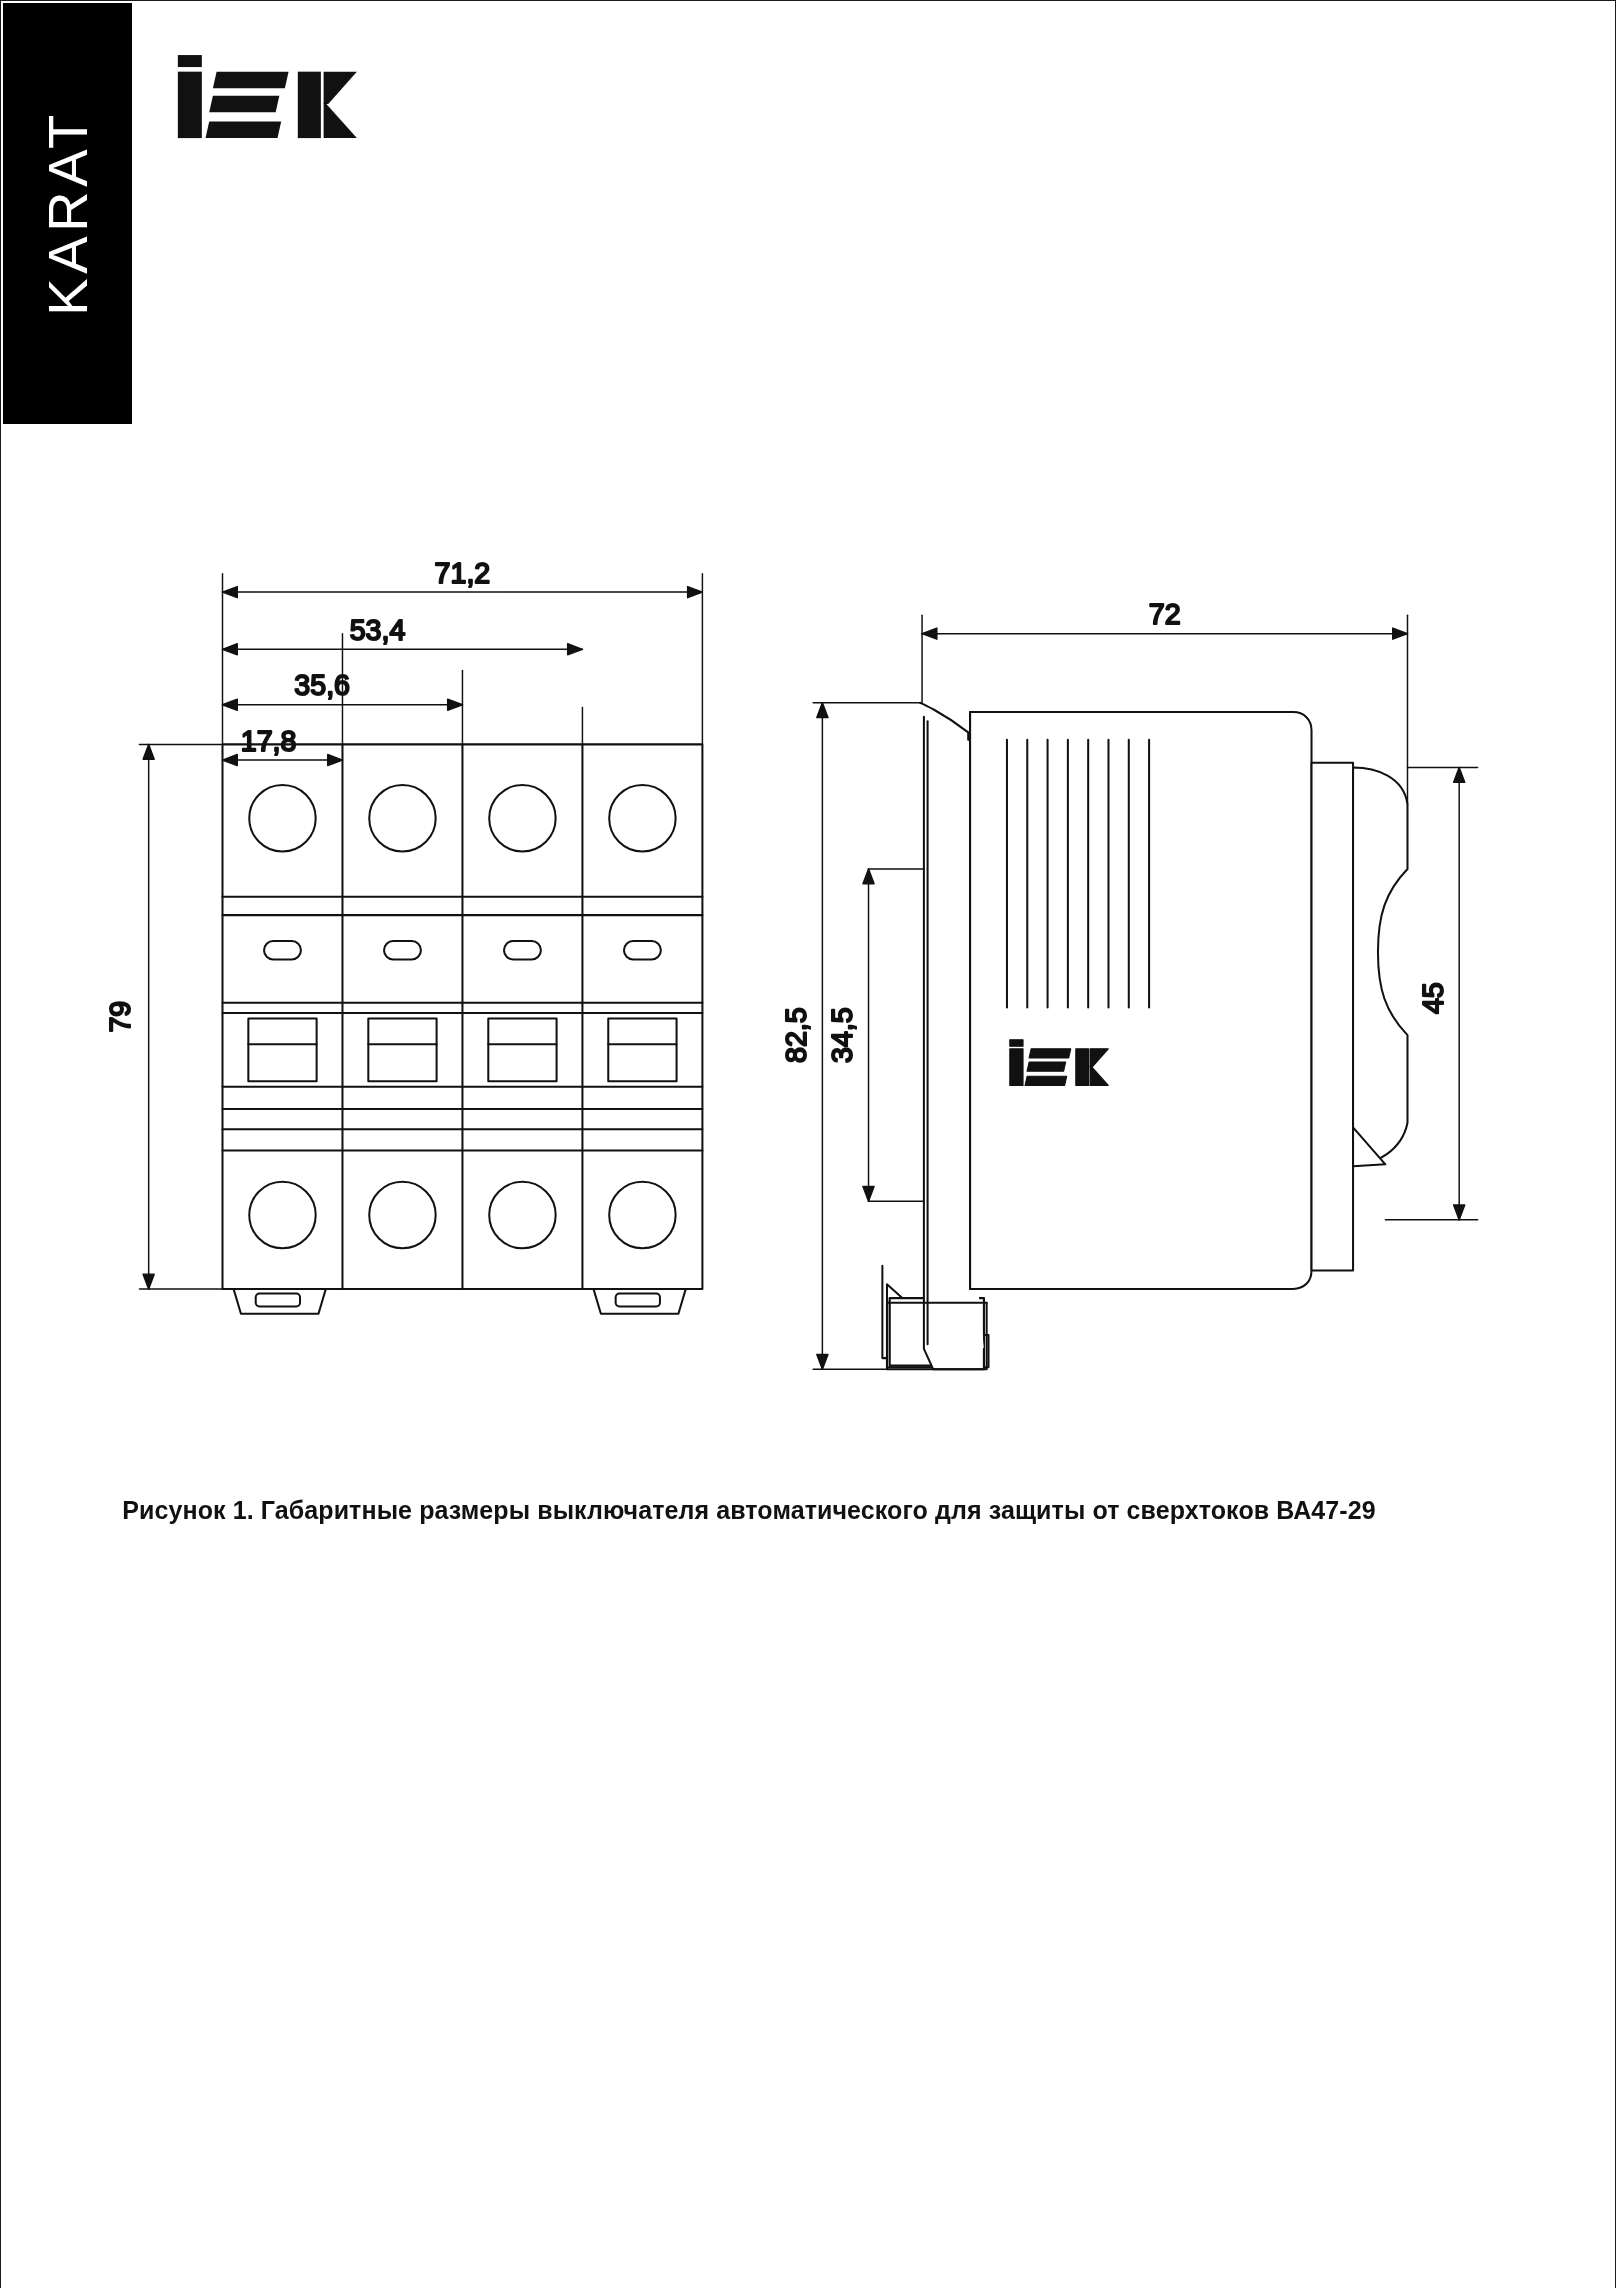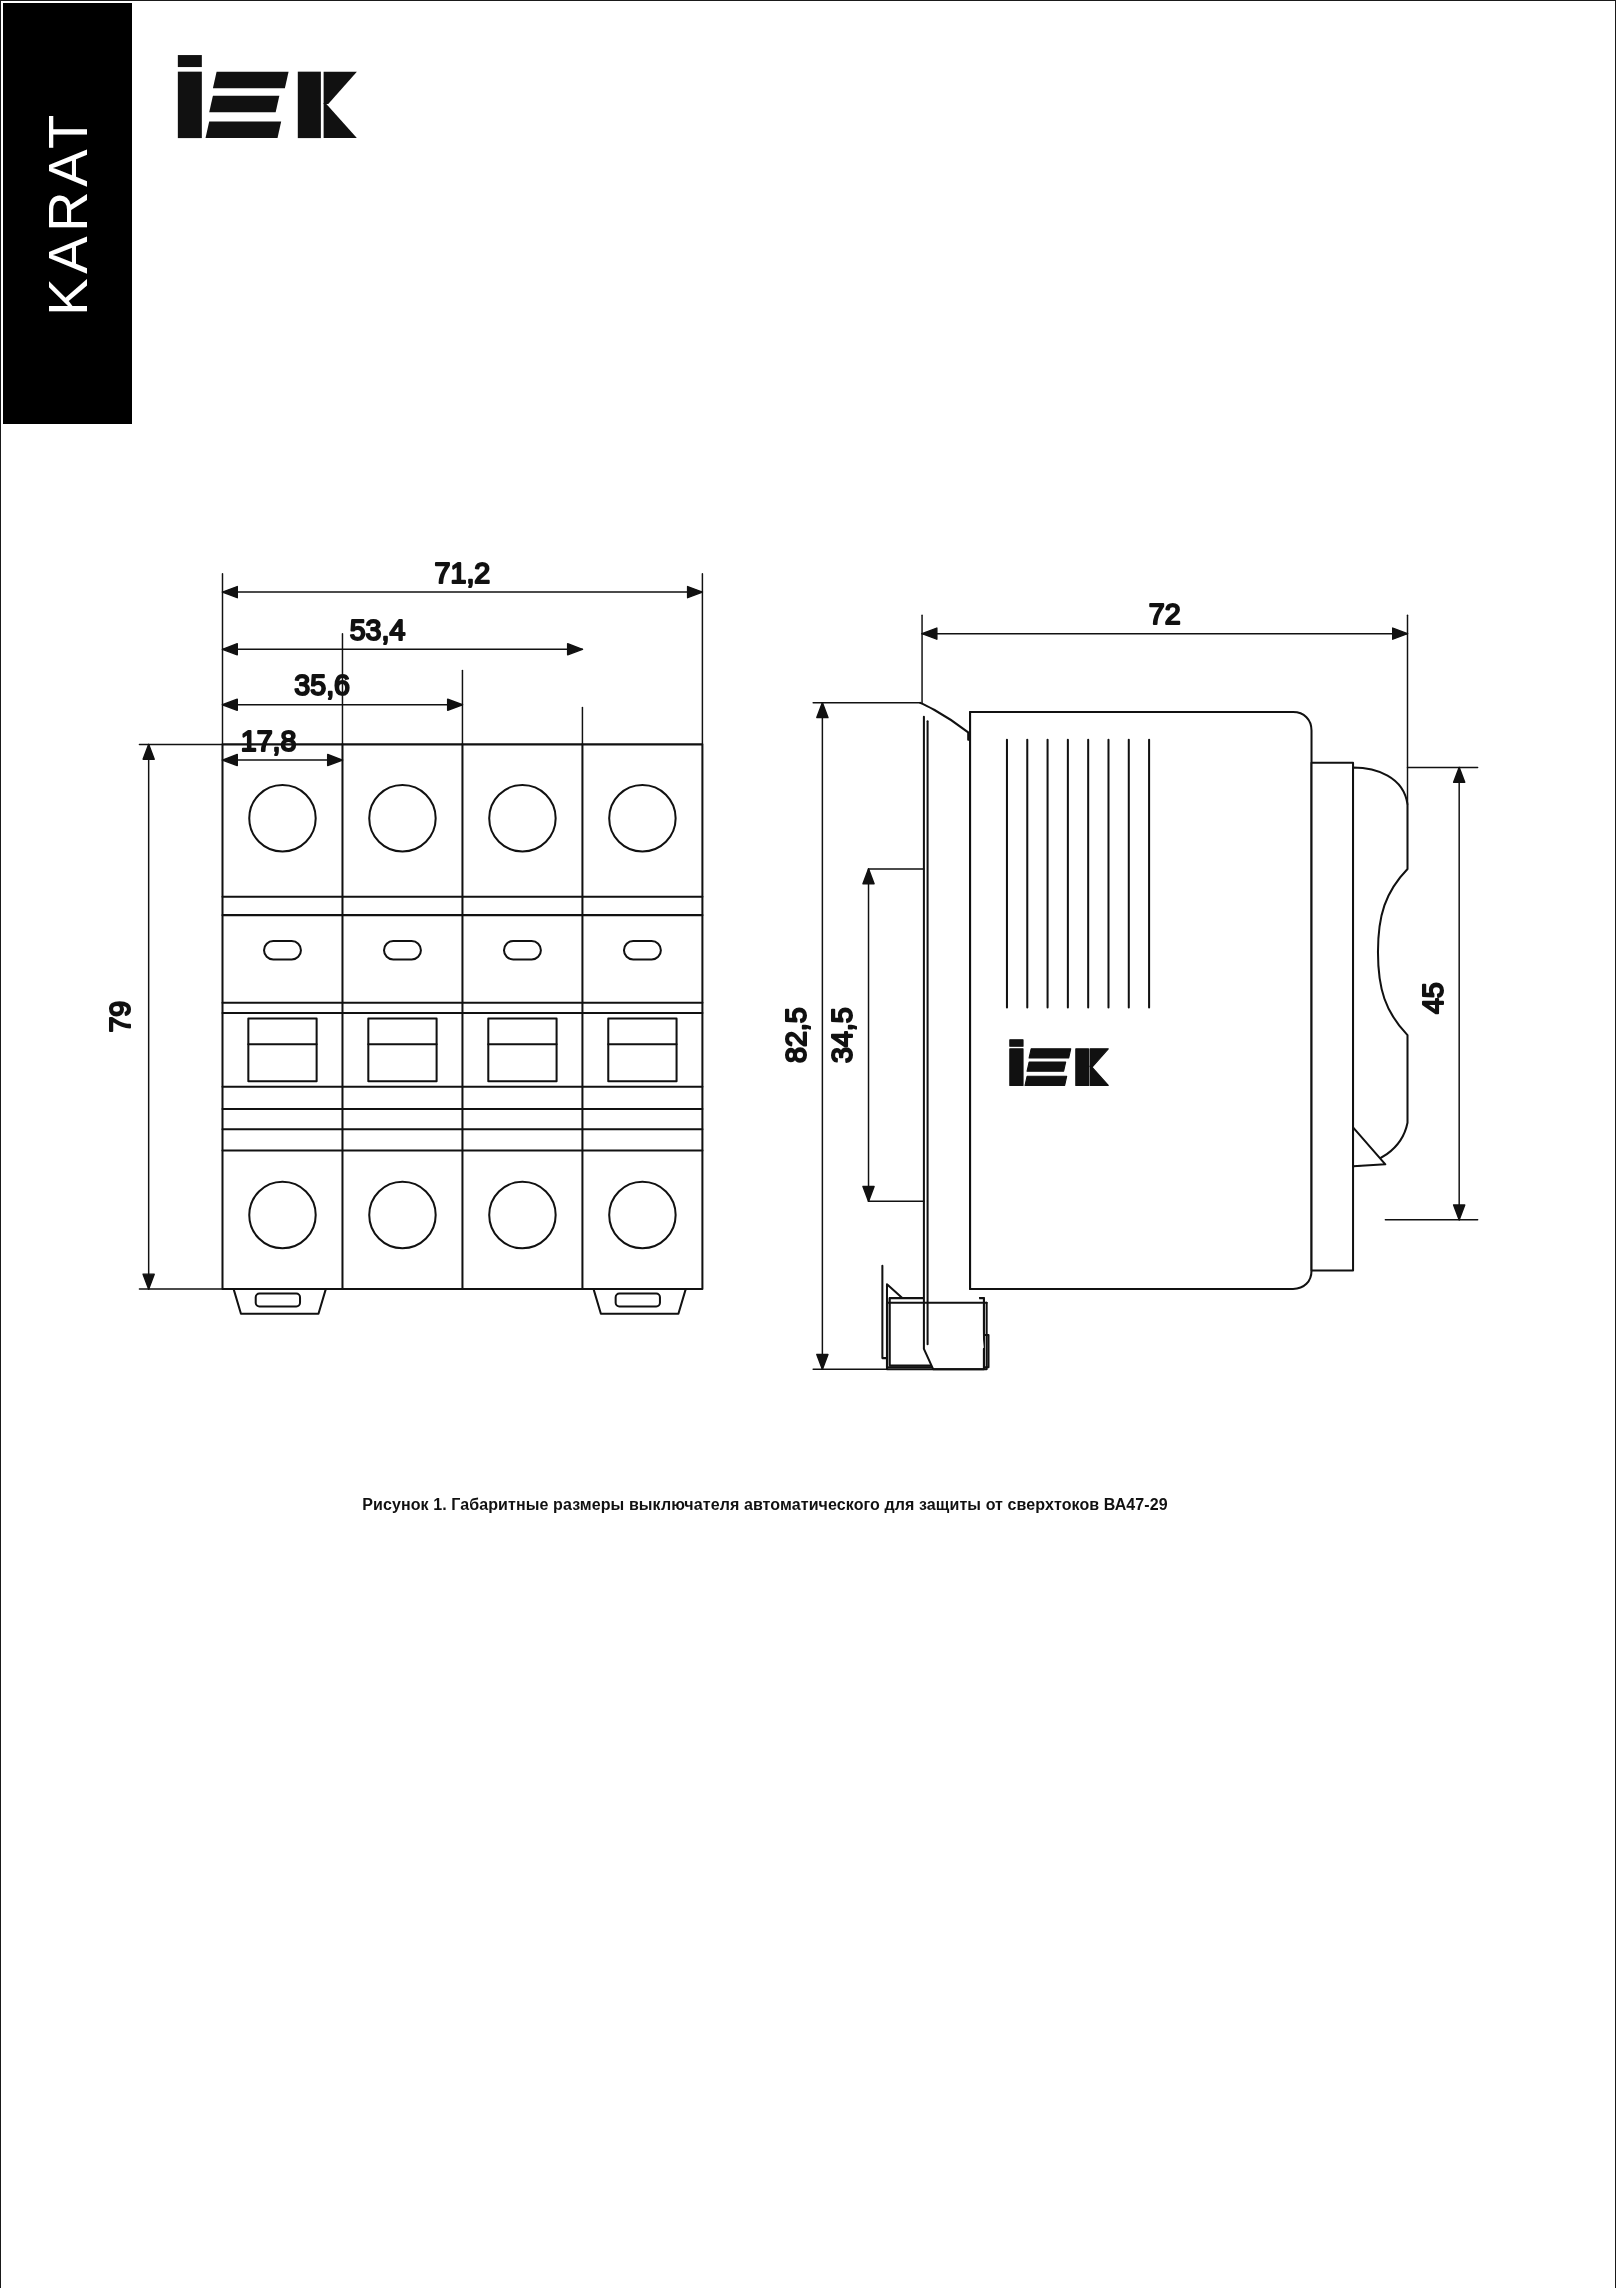--- a/index.html
+++ b/index.html
@@ -59,25 +59,24 @@
     height: 1071px;
   }
 
   
   .caption {
     position: absolute;
     left: 0;
     top: 1495px;
     width: 1496px;
     text-align: center;
-    font-size: 16px;
+    font-size: 25px;
     font-weight: 700;
     color: #111111;
     letter-spacing: 0.1px;
-    padding-left: 16px;
   }
 
   svg { display: block; }
   .dim-text {
     font-family: "Liberation Sans", sans-serif;
     font-size: 31px;
     fill: #111111;
   }
 </style>
 </head>

